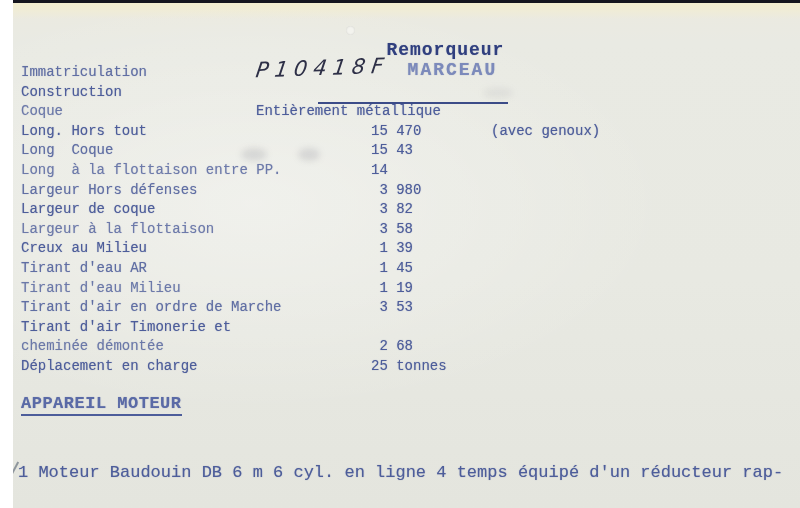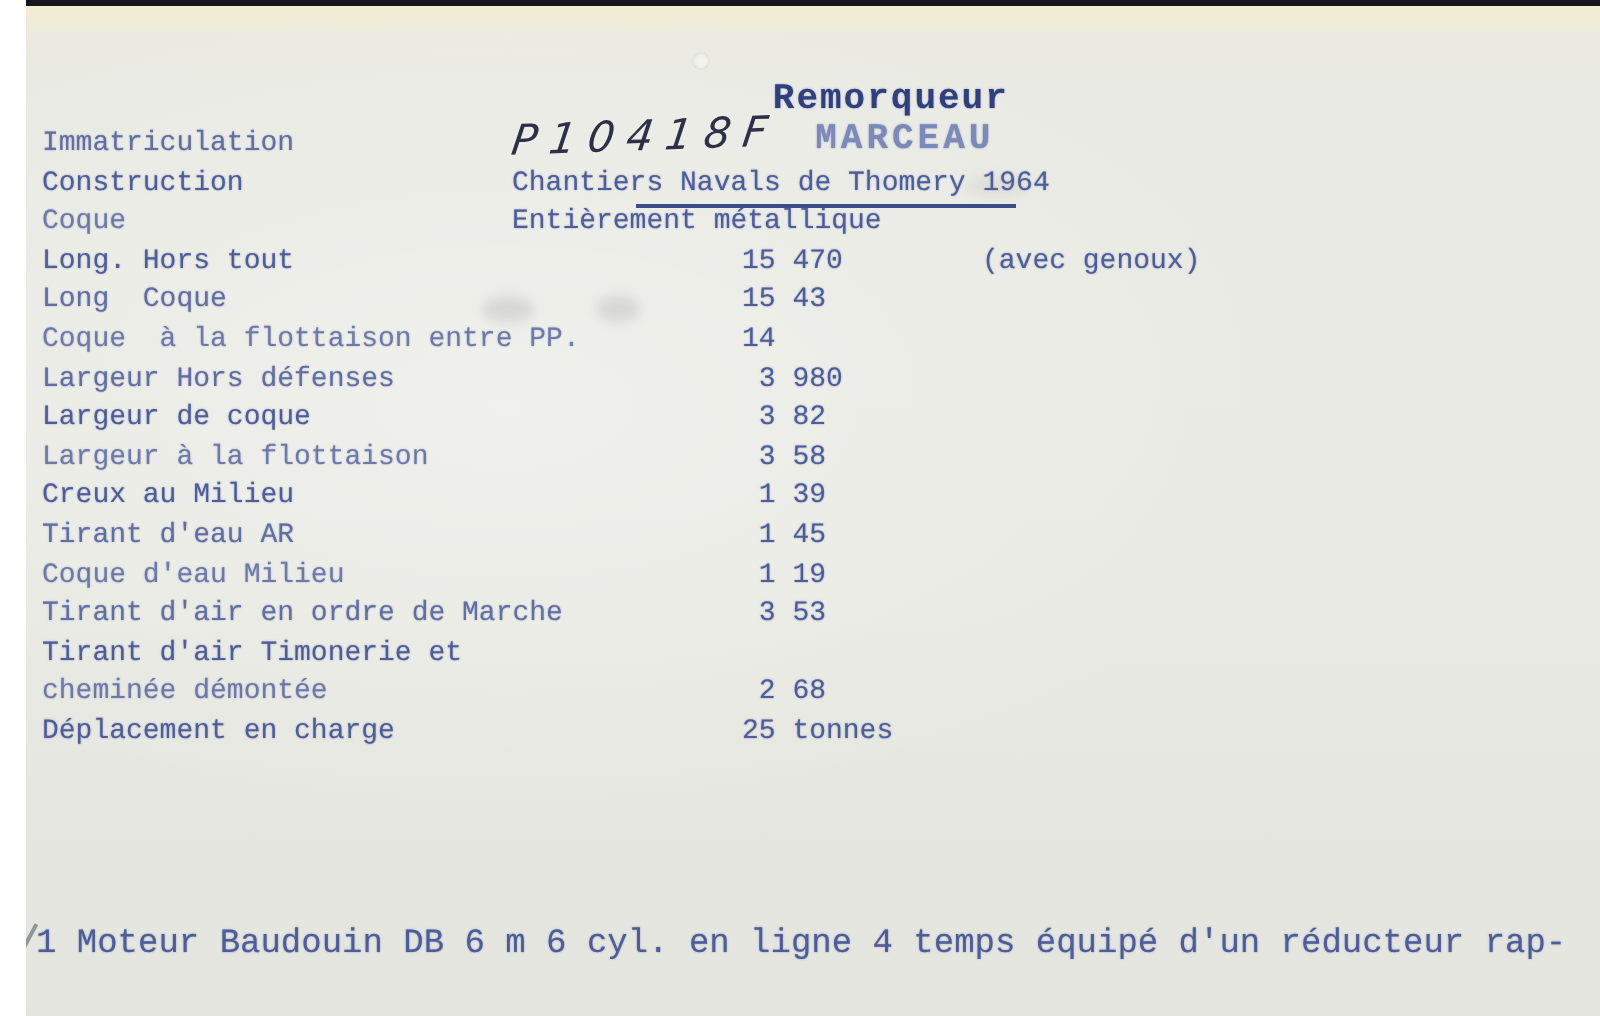--- a/index.html
+++ b/index.html
@@ -93,21 +93,20 @@
 
   <div class="specs ink">
     <div class="row">
       <span class="lbl">Immatriculation</span>
       <span class="tval"></span>
       <span class="nval"></span>
       <span class="note"></span>
     </div>
     <div class="row">
       <span class="lbl">Construction</span>
-      <span class="tval">Chantiers Navals de Thomery 1964</span>
       <span class="nval"></span>
       <span class="note"></span>
     </div>
     <div class="row">
       <span class="lbl">Coque</span>
       <span class="tval">Entièrement métallique</span>
       <span class="nval"></span>
       <span class="note"></span>
     </div>
     <div class="row">
@@ -116,21 +115,21 @@
       <span class="nval">15 470</span>
       <span class="note">(avec genoux)</span>
     </div>
     <div class="row">
       <span class="lbl">Long  Coque</span>
       <span class="tval"></span>
       <span class="nval">15 43</span>
       <span class="note"></span>
     </div>
     <div class="row">
-      <span class="lbl">Coque  à la flottaison entre PP.</span>
+      <span class="lbl">Long  à la flottaison entre PP.</span>
       <span class="tval"></span>
       <span class="nval">14</span>
       <span class="note"></span>
     </div>
     <div class="row">
       <span class="lbl">Largeur Hors défenses</span>
       <span class="tval"></span>
       <span class="nval"> 3 980</span>
       <span class="note"></span>
     </div>
@@ -152,21 +151,21 @@
       <span class="nval"> 1 39</span>
       <span class="note"></span>
     </div>
     <div class="row">
       <span class="lbl">Tirant d'eau AR</span>
       <span class="tval"></span>
       <span class="nval"> 1 45</span>
       <span class="note"></span>
     </div>
     <div class="row">
-      <span class="lbl">Coque d'eau Milieu</span>
+      <span class="lbl">Tirant d'eau Milieu</span>
       <span class="tval"></span>
       <span class="nval"> 1 19</span>
       <span class="note"></span>
     </div>
     <div class="row">
       <span class="lbl">Tirant d'air en ordre de Marche</span>
       <span class="tval"></span>
       <span class="nval"> 3 53</span>
       <span class="note"></span>
     </div>
@@ -183,20 +182,21 @@
       <span class="note"></span>
     </div>
     <div class="row">
       <span class="lbl">Déplacement en charge</span>
       <span class="tval"></span>
       <span class="nval">25 tonnes</span>
       <span class="note"></span>
     </div>
   </div>
 
+  <div class="section-head ink">APPAREIL MOTEUR</div>
 
   <div class="para ink">
     <div>1 Moteur Baudouin DB 6 m 6 cyl. en ligne 4 temps équipé d'un réducteur rap-</div>
     
     
     
   </div>
 
   <div class="smudge a"></div>
   <div class="smudge b"></div>

